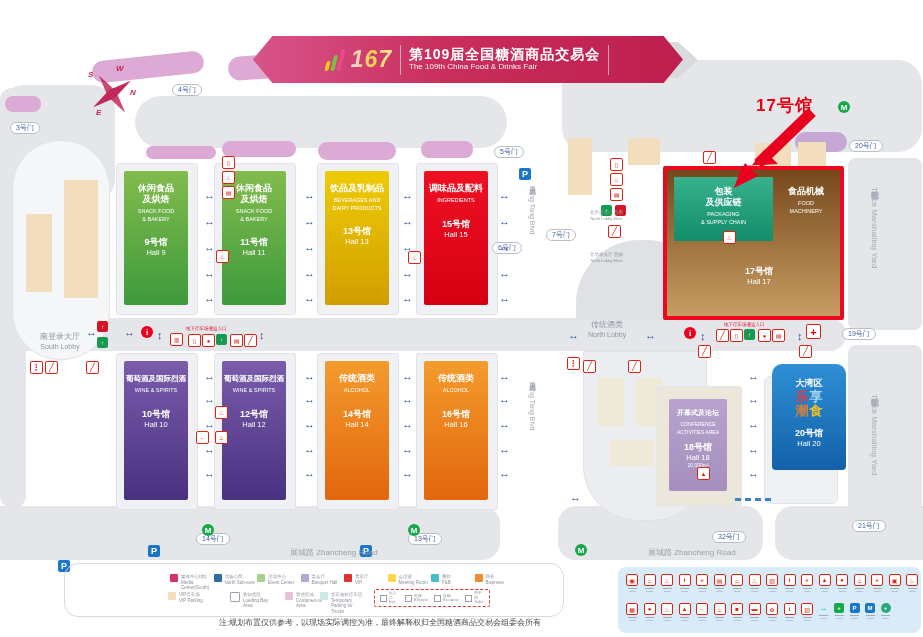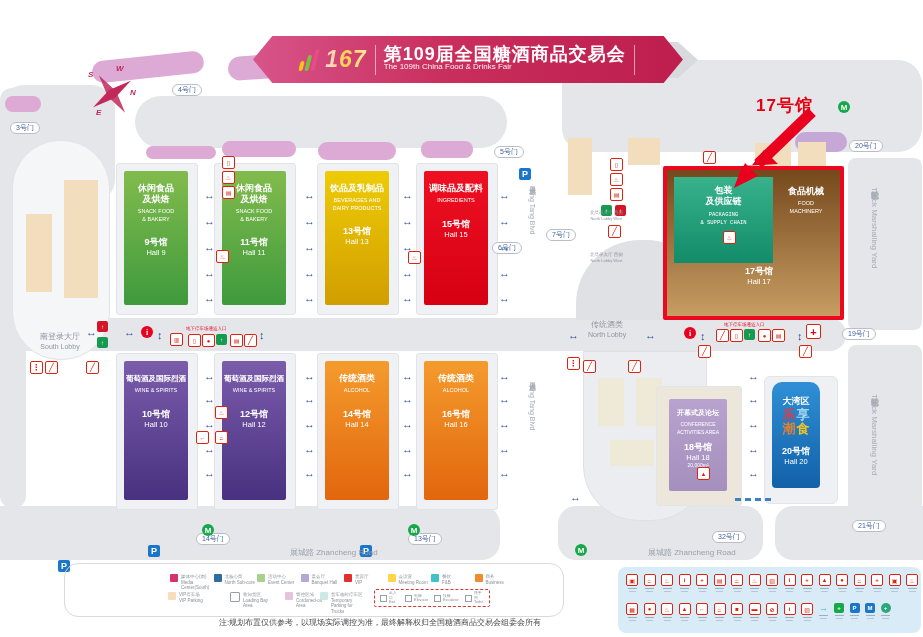--- a/index.html
+++ b/index.html
@@ -15,21 +15,21 @@
     clip-path:polygon(0 50%,4.5% 0,95.5% 0,100% 50%,95.5% 100%,4.5% 100%);
     display:flex;align-items:center;justify-content:center;gap:8px;color:#fff;}
   #banner-chevron{left:648px;top:42px;width:50px;height:36px;background:#d9dadd;
     clip-path:polygon(0 0,60% 0,100% 50%,60% 100%,0 100%,40% 50%);}
   .logo-bars{display:flex;gap:2px;align-items:flex-end;height:22px;transform:skewX(-14deg);}
   .logo-bars i{display:block;width:4px;border-radius:2px;}
   .logo-109{font-size:23px;font-weight:bold;font-style:italic;letter-spacing:1px;
     background:linear-gradient(90deg,#ffd9e6,#ffd24a,#ffe9a8);
     -webkit-background-clip:text;background-clip:text;color:transparent;}
   .banner-div{width:1px;height:30px;background:rgba(255,255,255,.55);}
-  .bt-cn{font-size:18px;font-weight:bold;letter-spacing:1px;line-height:15px;}
+  .bt-cn{font-size:14px;font-weight:bold;letter-spacing:1px;line-height:15px;}
   .bt-en{font-size:8px;line-height:10px;opacity:.95;}
   .br-cn{font-size:10.5px;font-weight:bold;letter-spacing:1px;line-height:13px;}
   .br-en{font-size:4px;line-height:5px;opacity:.9;}
   
   .hall-frame{background:#f0f1f4;border:1px solid #e2e4e7;border-radius:3px;}
   .hall-block{border-radius:2px;color:#fff;text-align:center;display:flex;flex-direction:column;align-items:center;}
   .hb-cn{font-weight:bold;font-size:9px;line-height:11px;margin-top:12px;}
   .hb-en{font-size:5.5px;line-height:7.5px;margin-top:3px;}
   .hb-num{font-size:9px;font-weight:bold;margin-top:14px;line-height:11px;}
   .hb-name{font-size:7.5px;line-height:9px;}
@@ -65,27 +65,27 @@
   #note{left:150px;top:617px;width:460px;text-align:center;font-size:8px;color:#4a4a4a;}
   
   #panel{left:618px;top:567px;width:303px;height:66px;background:#d9ebf7;border-radius:8px;}
   .prow{position:absolute;left:8px;display:flex;gap:5.5px;}
   .pic{display:flex;flex-direction:column;align-items:center;gap:2px;}
   .pic .lbl{width:9px;height:1px;background:#9ab0c2;}
   .pic .lbl2{width:7px;height:1px;background:#b5c6d4;}
   
   #h17-box{left:663px;top:166px;width:173px;height:146px;border:4px solid #ec0920;border-radius:2px;
     background:linear-gradient(180deg,#76491c,#c79d63);}
-  #h17-teal{left:7px;top:7px;width:99px;height:86px;background:linear-gradient(180deg,#38b28b,#128c69);
-    position:absolute;color:#fff;text-align:center;font-family:Liberation Mono, monospace;}
+  #h17-teal{left:7px;top:7px;width:99px;height:64px;background:linear-gradient(180deg,#38b28b,#128c69);
+    position:absolute;color:#fff;text-align:center;}
   #h17-right{position:absolute;left:108px;top:16px;width:62px;color:#fff;text-align:center;}
   #h17-label{position:absolute;left:62px;top:96px;width:60px;color:#fff;text-align:center;}
   
   #h20-frame{left:764px;top:376px;width:72px;height:126px;background:#eef0f3;border:1px solid #e2e4e7;border-radius:6px;}
-  #h20{left:772px;top:382px;width:48px;height:106px;border-radius:10px 10px 4px 4px;
+  #h20{left:772px;top:364px;width:74px;height:106px;border-radius:10px 10px 4px 4px;
     background:linear-gradient(180deg,#2f8fd6,#1261a8);color:#fff;text-align:center;}
   .h20chars{display:flex;justify-content:center;gap:1px;font-weight:bold;font-size:13px;line-height:14px;}
   
   #compass{left:86px;top:68px;width:52px;height:52px;}
   .cletter{position:absolute;color:#c2285a;font-size:8px;font-weight:bold;font-style:italic;}
   #anno-17{left:756px;top:94px;font-size:17px;font-weight:bold;color:#e60012;letter-spacing:1px;}
   .beige{background:#efe9d8;}
 </style>
 </head>
 <body>

